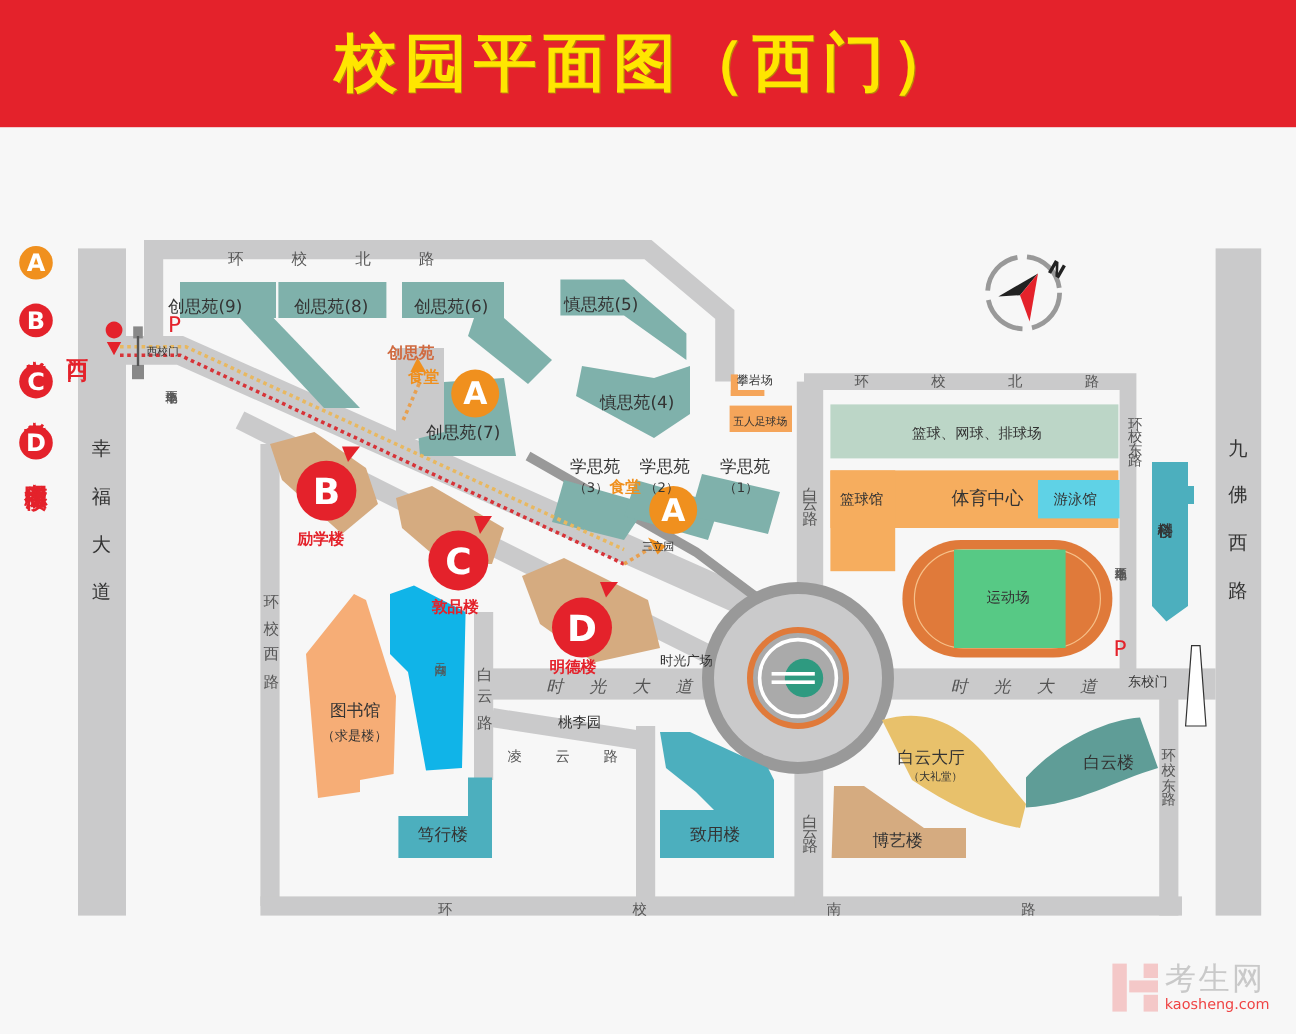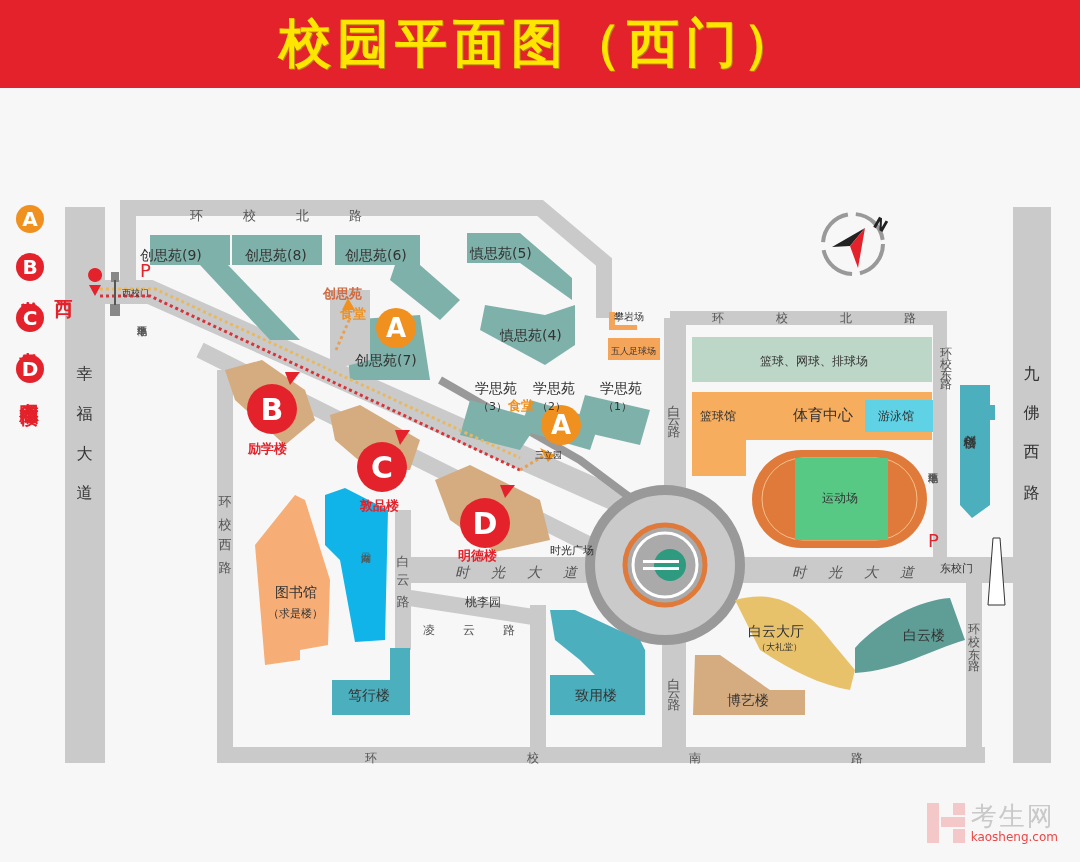--- a/index.html
+++ b/index.html
@@ -1,17 +1,17 @@
 <!DOCTYPE html>
 <html><head>
 <meta charset="utf-8">
 <style>
   html,body{margin:0;padding:0;}
   body{width:1080px;height:862px;background:#f7f7f7;position:relative;overflow:hidden;font-family:"DejaVu Sans","Liberation Sans",sans-serif;}
-  .header{position:absolute;left:0;top:0;width:1080px;height:88px;background:#e4222b;display:flex;align-items:center;justify-content:center;}
+  .header{position:absolute;left:0;top:0;width:1080px;height:106px;background:#e4222b;display:flex;align-items:center;justify-content:center;}
   .title{color:#ffe600;font-size:52px;font-weight:bold;letter-spacing:6px;text-shadow:1px 1px 0 #b8860b;}
   .legend{position:absolute;left:10px;top:205px;width:40px;}
   .leg-item{display:flex;flex-direction:column;align-items:center;margin-bottom:14px;}
   .leg-badge{width:28px;height:28px;border-radius:50%;color:#fff;font-weight:bold;font-size:20px;display:flex;align-items:center;justify-content:center;}
   .leg-text{writing-mode:vertical-rl;font-weight:bold;font-size:19px;margin-top:4px;letter-spacing:1px;}
   svg text{font-family:"DejaVu Sans","Liberation Sans",sans-serif;}
   .watermark{position:absolute;right:22px;bottom:18px;display:flex;align-items:center;gap:6px;}
   .wm-logo{width:38px;height:40px;position:relative;}
   .wm-text{display:flex;flex-direction:column;}
   .wm-cn{font-size:26px;color:#c9c9c9;letter-spacing:2px;line-height:28px;}

